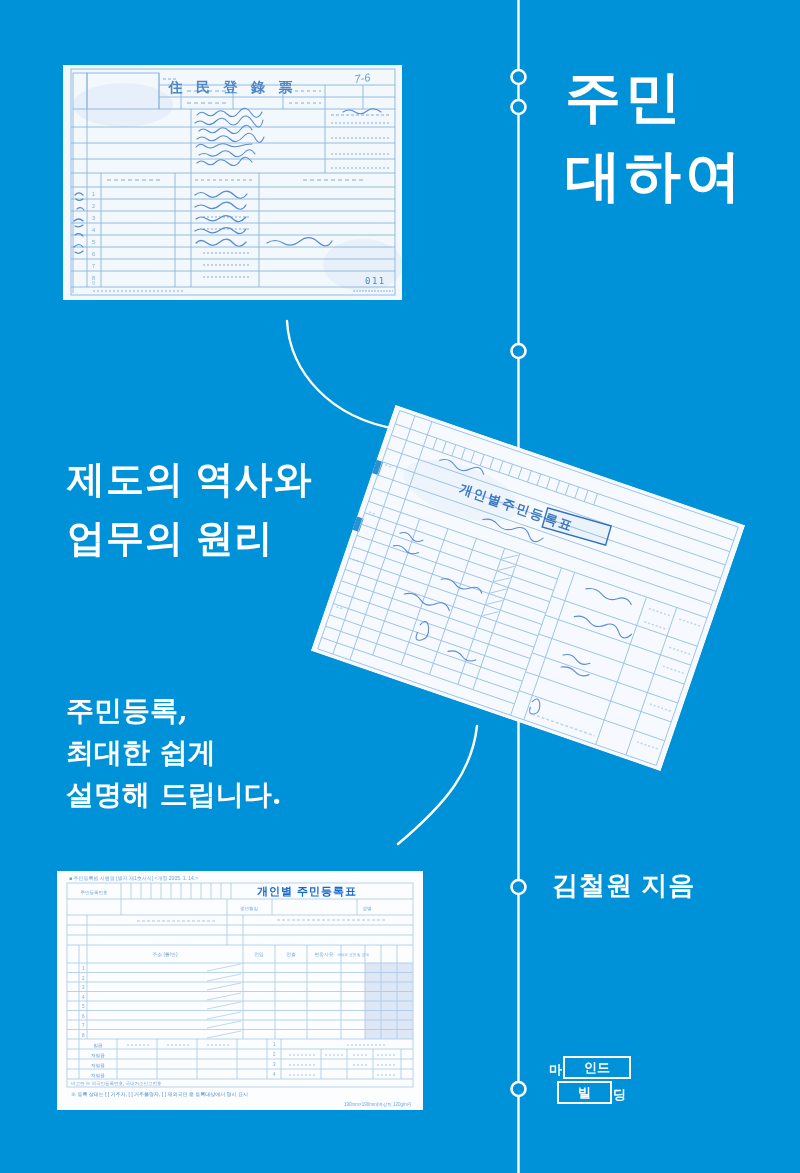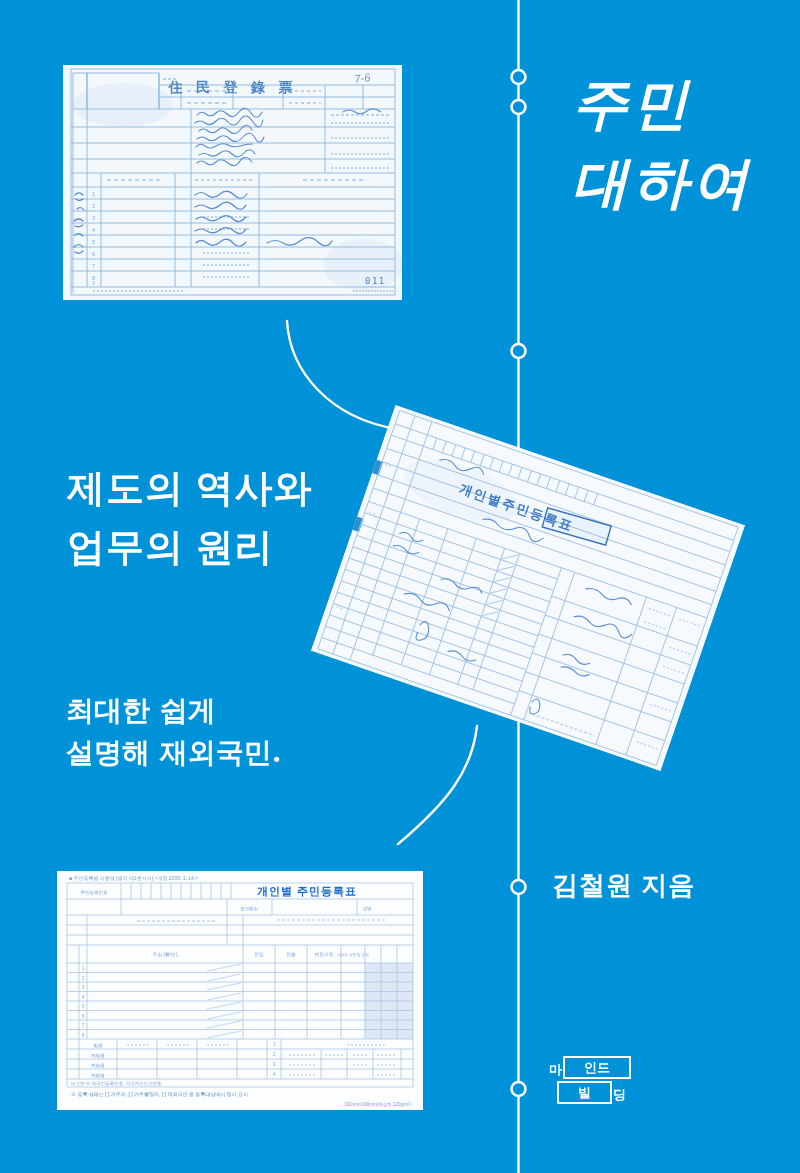--- a/index.html
+++ b/index.html
@@ -6,21 +6,21 @@
   .cover{position:relative;width:800px;height:1173px;background:#0092d8;overflow:hidden;
          font-family:"Liberation Sans",sans-serif;}
   .decor{position:absolute;left:0;top:0;z-index:1;}
   .doc{position:absolute;z-index:2;}
   .doc svg{display:block;}
   .doc1{left:63px;top:65px;width:339px;height:235px;}
   .doc2{left:343px;top:458px;width:370px;height:260px;transform:rotate(19deg);transform-origin:center;}
   .doc3{left:57px;top:871px;width:366px;height:239px;}
   .txt{position:absolute;z-index:3;color:#fff;}
   .title{left:556px;top:48px;font-size:56px;font-weight:800;line-height:79px;letter-spacing:4px;}
-  .subtitle{left:67px;top:450px;font-size:38px;font-weight:800;line-height:59px;letter-spacing:1px;margin-top:9px;}
+  .subtitle{left:67px;top:450px;font-size:38px;font-weight:800;line-height:59px;letter-spacing:1px;}
   .tagline{left:66px;top:690px;font-size:28px;font-weight:600;line-height:42px;
            font-family:"DejaVu Serif","Liberation Serif",serif;}
   .author{left:552px;top:868px;font-size:26px;font-weight:700;letter-spacing:1px;}
   .txt div{white-space:nowrap;}
   .logo{position:absolute;z-index:3;left:548px;top:1056px;color:#fff;font-weight:700;font-size:13px;line-height:1;}
   .logo .row{display:flex;align-items:flex-end;margin-bottom:2px;}
   .logo .row2{margin-left:9px;}
   .lg-box{display:inline-block;border:2px solid #fff;padding:3px 19px;}
   .lg-plain{display:inline-block;padding:3px 1px;}
 </style>
@@ -369,33 +369,34 @@
         <line x1="320" y1="194" x2="340" y2="194" stroke-dasharray="2 2"></line>
         <line x1="232" y1="204" x2="258" y2="204" stroke-dasharray="2 2"></line>
         <line x1="320" y1="204" x2="340" y2="204" stroke-dasharray="2 2"></line>
       </g>
       <text x="14" y="214" font-size="4.5" fill="#6f9fd4">비고란 ※ 외국인등록번호, 국내거소신고번호</text>
       <text x="14" y="225" font-size="5" fill="#4d86c6">※ 등록 상태는 [ ] 거주자, [ ] 거주불명자, [ ] 재외국민 중 등록대상에서 명시 표시</text>
       <text x="354" y="235" text-anchor="end" font-size="4.5" fill="#7aa3d6">190mm×190mm(백상지 120g/m²)</text>
     </svg>
   </div>
 
-  <h1 class="txt title" style="margin:16px;font-style:italic;">
+  <h1 class="txt title" style="margin:9px;">
     <div>주민</div>
     <div>대하여</div>
   </h1>
 
   <div class="txt subtitle">
     <div>제도의 역사와</div>
     <div>업무의 원리</div>
   </div>
 
   <div class="txt tagline">
+    <div>주민등록,</div>
     <div>최대한 쉽게</div>
-    <div>설명해 재외국민.</div>
+    <div>설명해 드립니다.</div>
   </div>
 
   <div class="txt author">
     <span>김철원 지음</span>
   </div>
 
   <div class="logo" title="">
     <div class="row">
       <span class="lg-plain">마</span>
       <span class="lg-box">인드</span>

